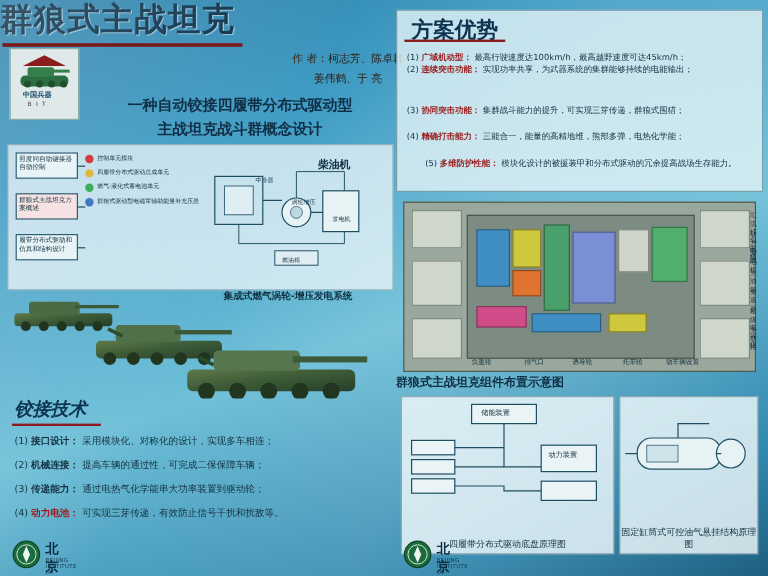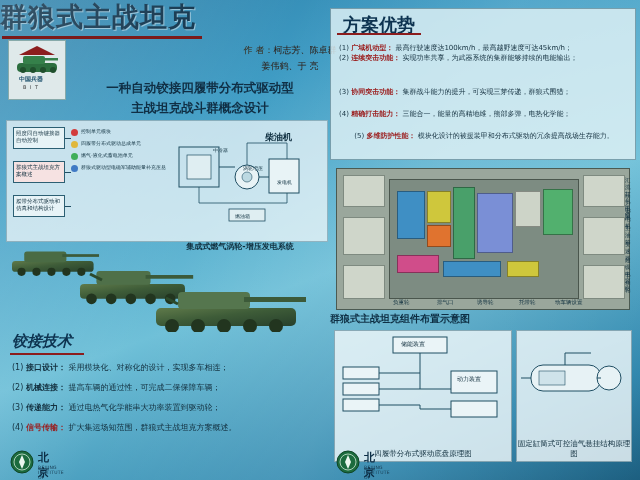--- a/index.html
+++ b/index.html
@@ -213,22 +213,22 @@
     <b>机械连接：</b>
     <span>提高车辆的通过性，可完成二保保障车辆；</span>
   </div>
   <div class="hinge-item" style="top:402px;">
     <span>(3)</span>
     <b>传递能力：</b>
     <span>通过电热气化学能串大功率装置到驱动轮；</span>
   </div>
   <div class="hinge-item" style="top:422px;">
     <span>(4)</span>
-    <b style="color:#9a1b1b;">信号传输：</b>
-    <span>扩大集运场知范围，群狼式主战坦克方案概述。</span>
+    <b style="color:#9a1b1b;">动力电池：</b>
+    <span>可实现三芽传递，有效防止信号干扰和扰敌等。</span>
   </div>
 
   <div id="right-col">
 
     <div id="adv-box">
       <div id="adv-title">方案优势</div>
       <div id="adv-title-rule"></div>
       <div class="adv-item" style="top:34px;">
         <span>(1)</span>
         <b>广域机动型：</b>

